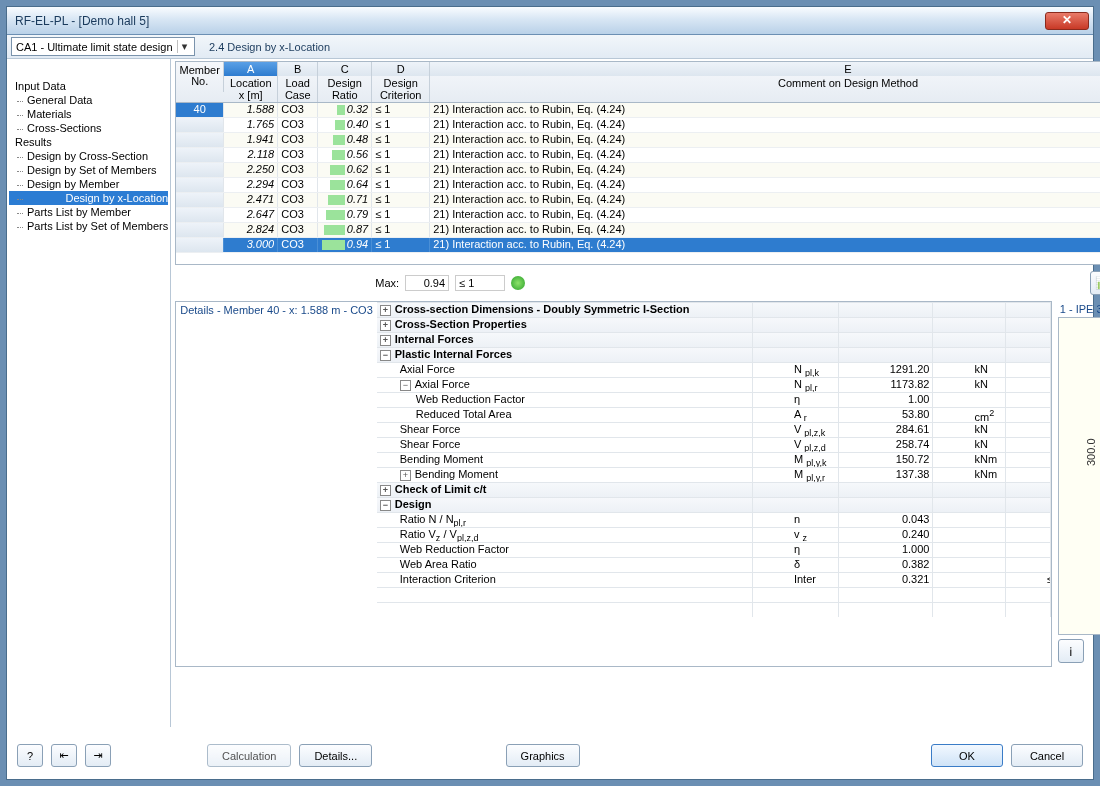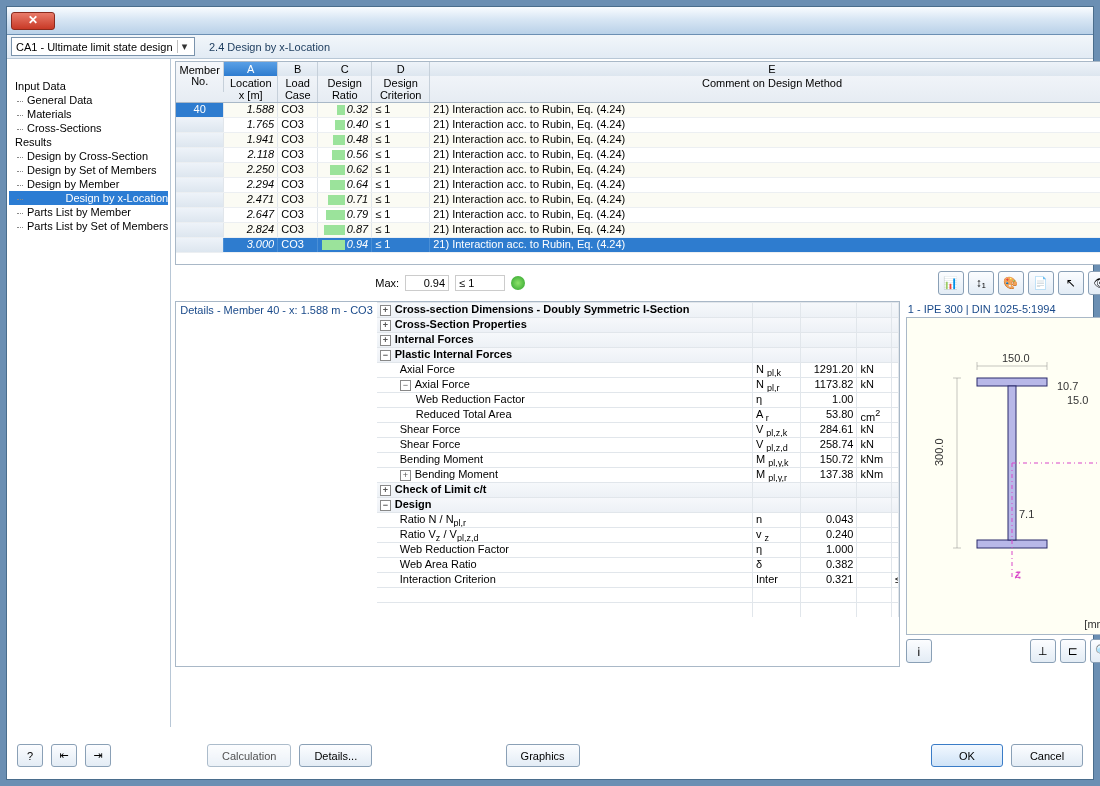--- a/index.html
+++ b/index.html
@@ -38,21 +38,21 @@
   .td.right { text-align:right;font-style:italic;}
   .td.center { }
   .ratio-bar { display:inline-block; height:10px; background:#9be39b; vertical-align:middle; margin-right:2px;}
   .max-row { display:flex; align-items:center; padding:4px 6px; gap:6px;}
   .icon-btns { display:flex; gap:4px; margin-left:auto;}
   .icon-btn { width:26px; height:24px; border:1px solid #8aa0b6; border-radius:3px; background:linear-gradient(#fcfdff,#e3ecf5); display:flex; align-items:center; justify-content:center; font-size:12px;}
   .details-panel { margin:2px 4px; display:flex; gap:6px; height:366px;}
   .details-left { flex:1; border:1px solid #a9b8c7; background:#fff; display:flex; }
   .details-title { color:#1a4a8a; padding:2px 4px;}
   .dtable { overflow:auto; flex:1;}
-  .drow { display:flex; height:15px; border-top:1px solid #e1e6eb;}
+  .drow { display:flex; height:15px; border-top:1px solid #e1e6eb;gap:38px;}
   .drow.header { background:linear-gradient(#f6f8fb,#edf1f6); font-weight:bold;}
   .dcell { border-right:1px solid #e1e6eb; padding:0 3px; overflow:hidden; white-space:nowrap;}
   .dc1 { width:480px;}
   .dc2 { width:60px;}
   .dc3 { width:70px; text-align:right;}
   .dc4 { width:42px;}
   .expander { display:inline-block; width:11px; height:11px; border:1px solid #888; text-align:center; line-height:9px; font-size:9px; margin-right:4px; background:#fff; color:#555;}
   .indent1 { padding-left:20px;}
   .indent2 { padding-left:36px;}
   .cross-right { width:210px; display:flex; flex-direction:column;}
@@ -65,20 +65,21 @@
   .small-btn { width:26px; height:23px; border:1px solid #8aa0b6; border-radius:3px; background:linear-gradient(#fcfdff,#e3ecf5); display:flex; align-items:center; justify-content:center;}
   .green-dot { width:14px;height:14px;border-radius:50%;background:radial-gradient(#8de26a,#2aa12a);display:inline-block;}
   sub { font-size:9px;}
   sup { font-size:9px;}
 </style>
 </head>
 <body>
 
 <div class="window">
   <div class="titlebar">
+    <span class="title">RF-EL-PL - [Demo hall 5]</span>
     <div class="close-btn">✕</div>
   </div>
   <div class="toolbar-top">
     <div class="combo" style="width:184px">
       <span>CA1 - Ultimate limit state design</span>
       <span class="arrow">▾</span>
     </div>
     <span class="section-title">2.4 Design by x-Location</span>
   </div>
 

